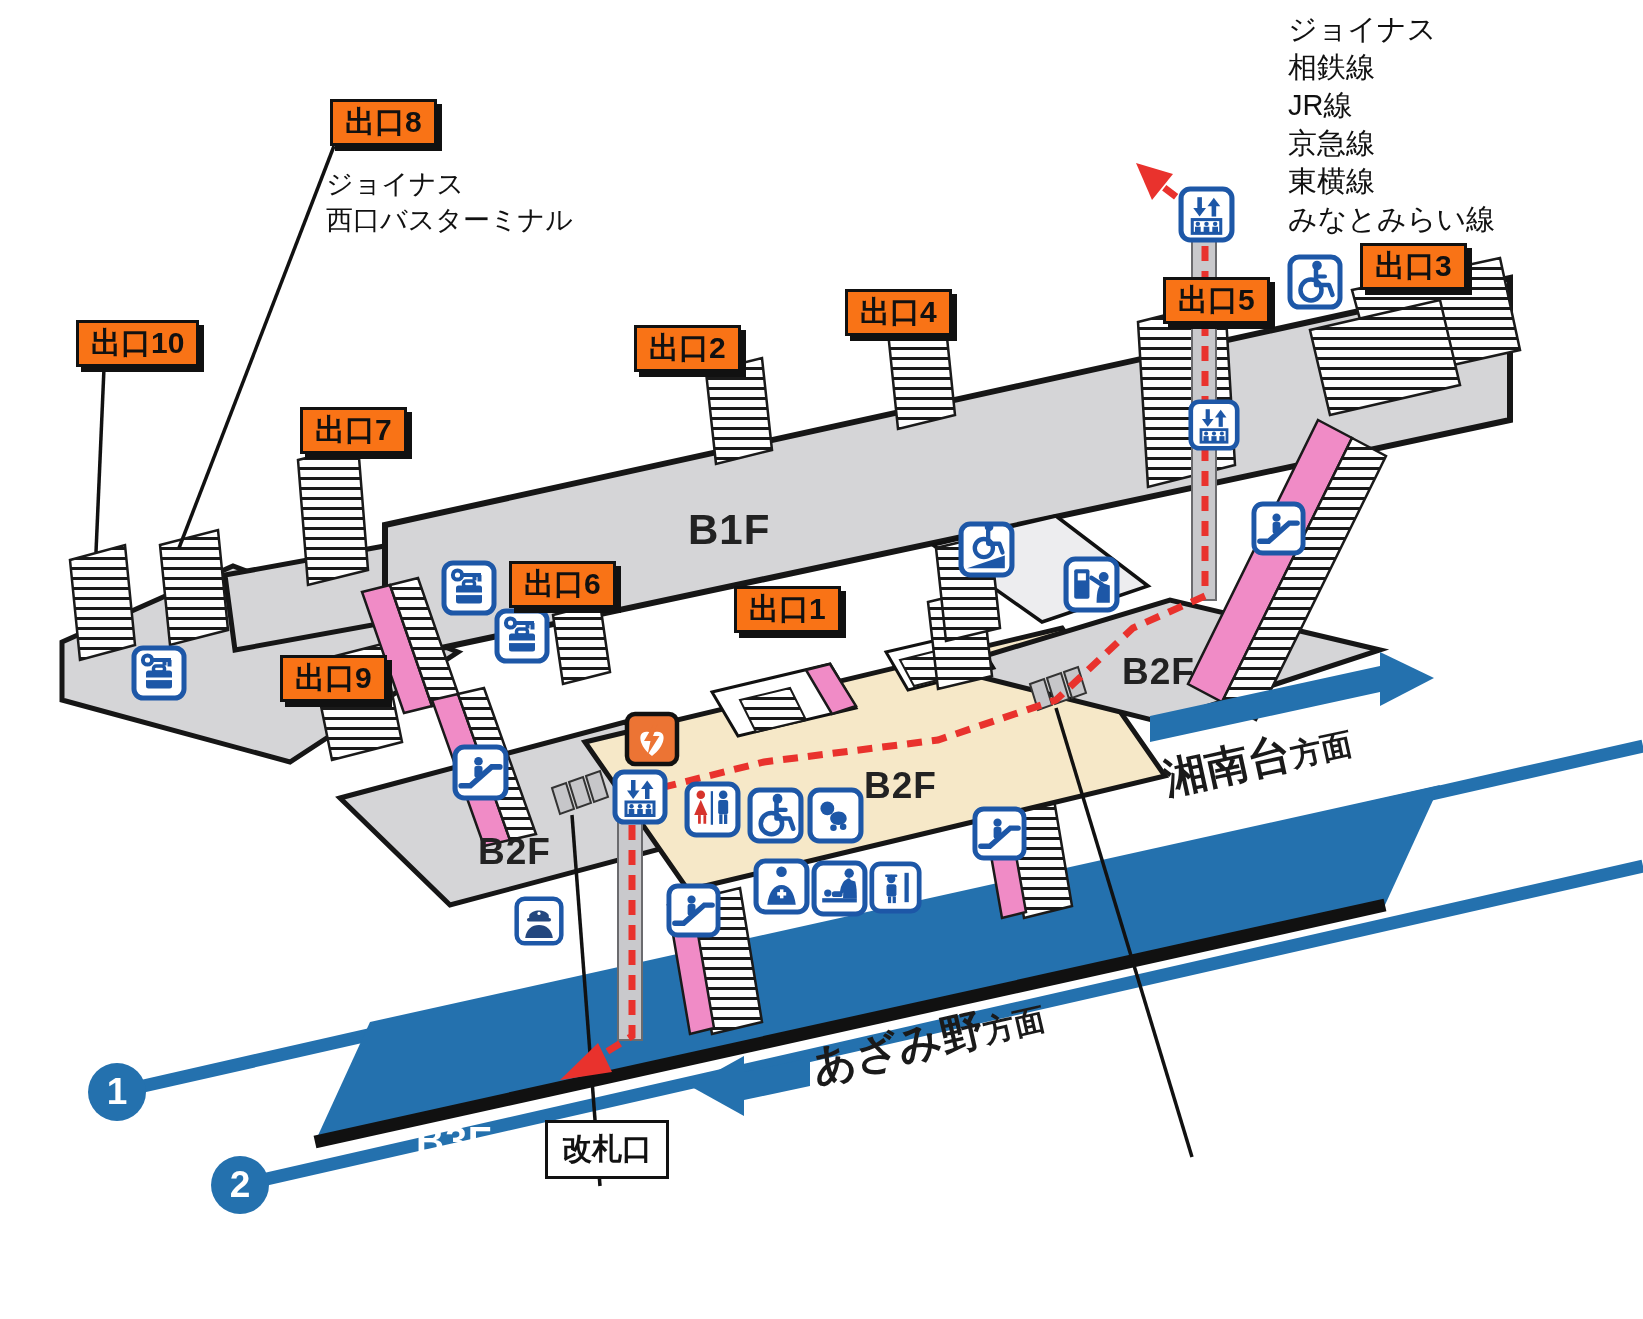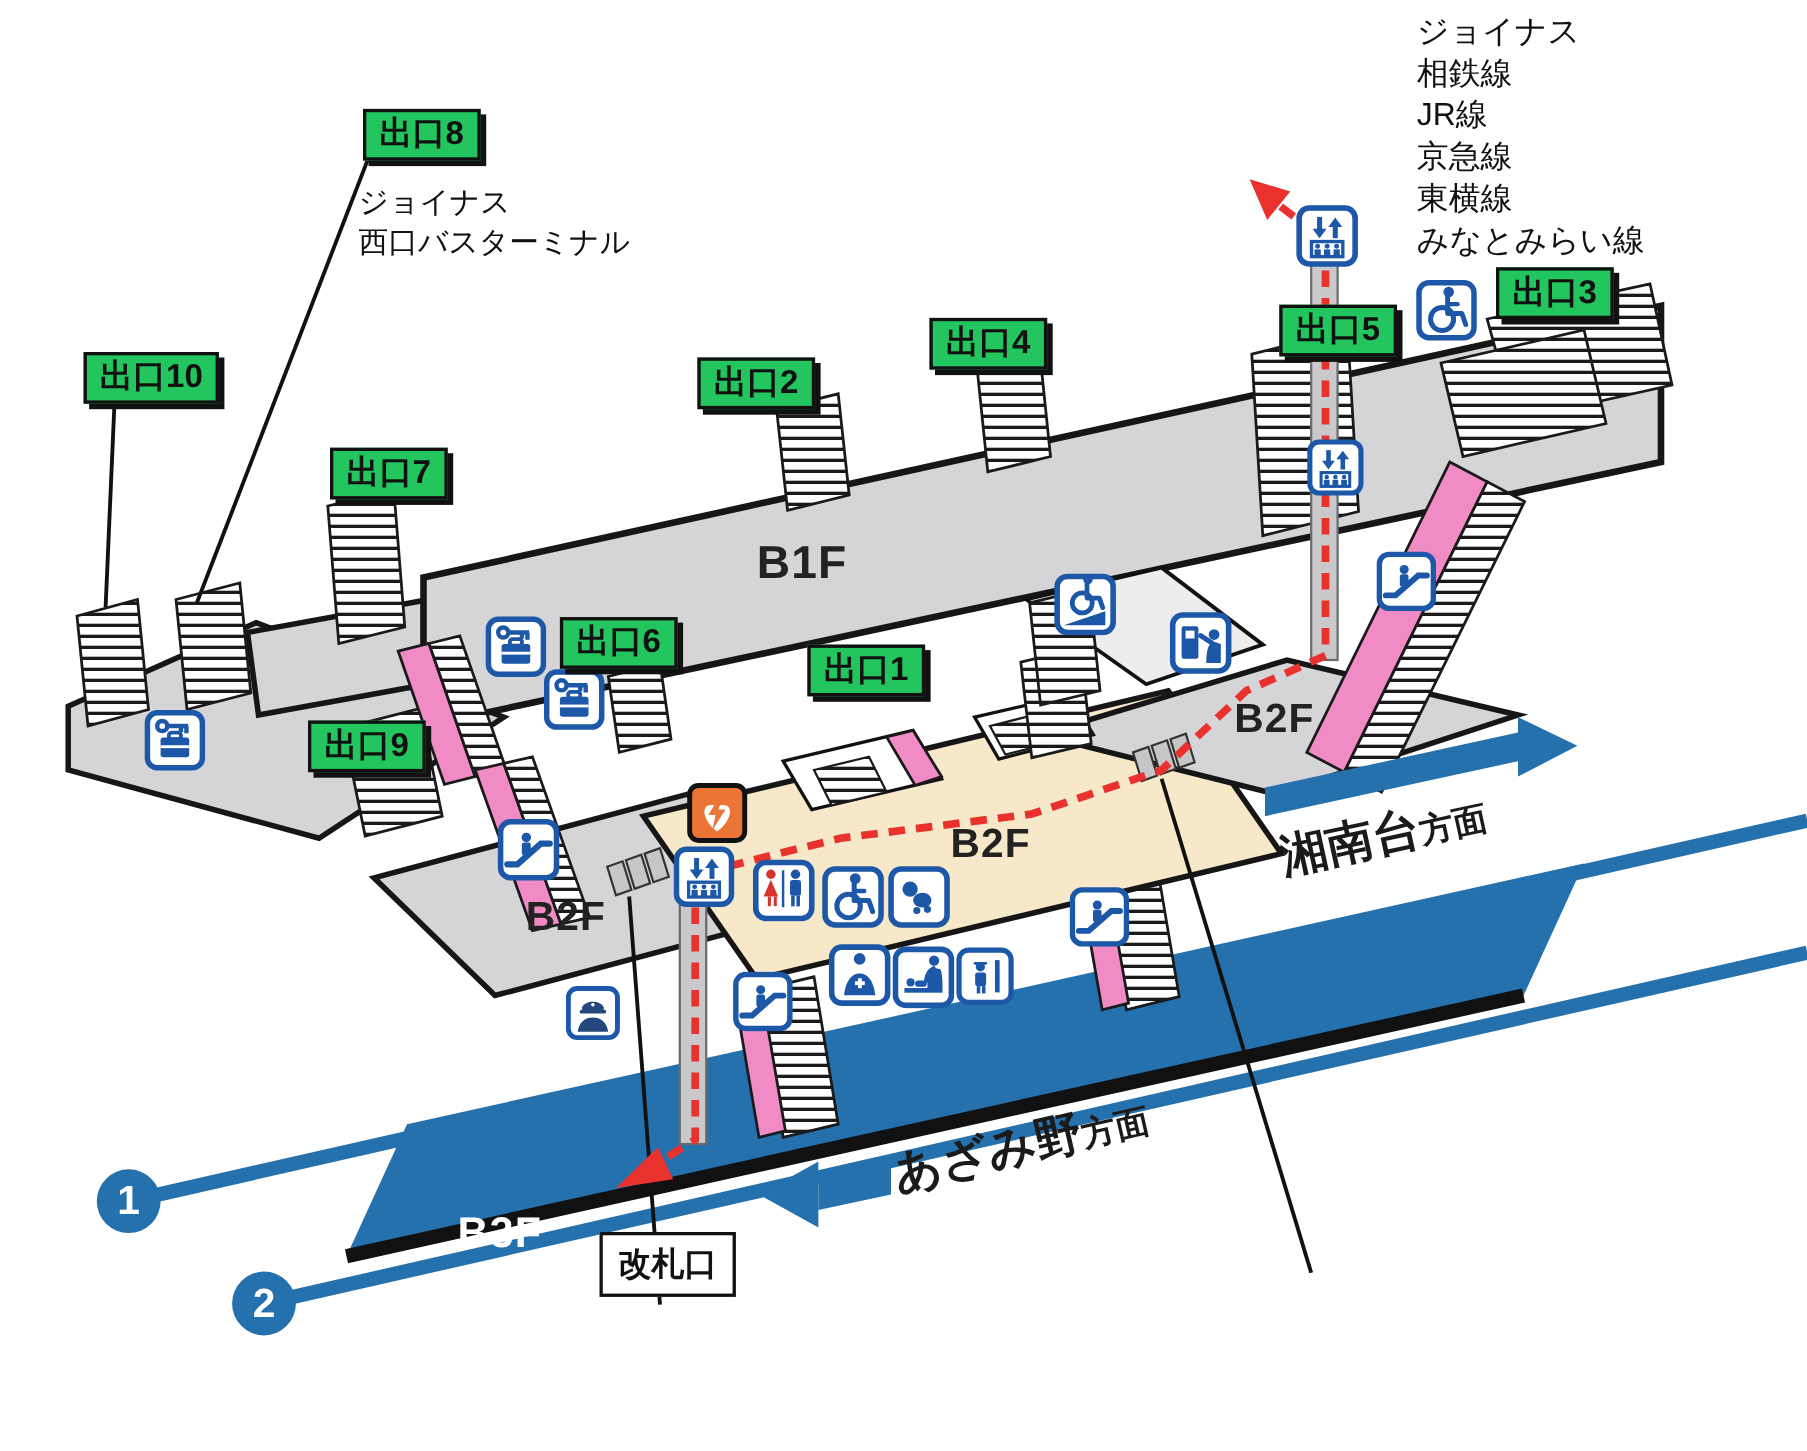--- a/index.html
+++ b/index.html
@@ -1,21 +1,21 @@
 <!DOCTYPE html>
 <html><head>
 <meta charset="utf-8">
 <style>
   html,body{margin:0;padding:0;background:#fff;}
   #stage{position:relative;width:1643px;height:1319px;overflow:hidden;background:#fff;
          font-family:"Liberation Sans","DejaVu Sans",sans-serif;}
   #scene{position:absolute;left:0;top:0;}
-  .exit{position:absolute;background:#22c55e;border:3.5px solid #111;box-shadow:5px 5px 0 #111;
+  .exit{position:absolute;background:#f97316;border:3.5px solid #111;box-shadow:5px 5px 0 #111;
         color:#111;font-size:30px;font-weight:bold;padding:3px 12px;line-height:1.15;white-space:nowrap;text-align:right;}
-  .floorlab{position:absolute;color:#222;font-weight:600;letter-spacing:1px;}
+  .floorlab{position:absolute;color:#222;font-weight:600;letter-spacing:1px;margin-top:19px;}
   .whitebox{position:absolute;background:#fff;border:3.5px solid #111;color:#111;font-weight:bold;
             font-size:29px;padding:6px 14px;white-space:nowrap;}
   .notetxt{position:absolute;color:#111;font-size:27px;line-height:36px;white-space:nowrap;}
   .linestxt{position:absolute;color:#111;font-size:29px;line-height:38px;white-space:nowrap;}
   .pnum{position:absolute;width:58px;height:58px;border-radius:50%;background:#2471AE;color:#fff;
         font-size:37px;font-weight:bold;display:flex;align-items:center;justify-content:center;}
   .dirtxt{position:absolute;color:#1a1a1a;font-weight:bold;white-space:nowrap;transform-origin:left top;}
   .dirtxt .big{font-size:43px;}
   .dirtxt .small{font-size:31px;}
   .ic{position:absolute;}

